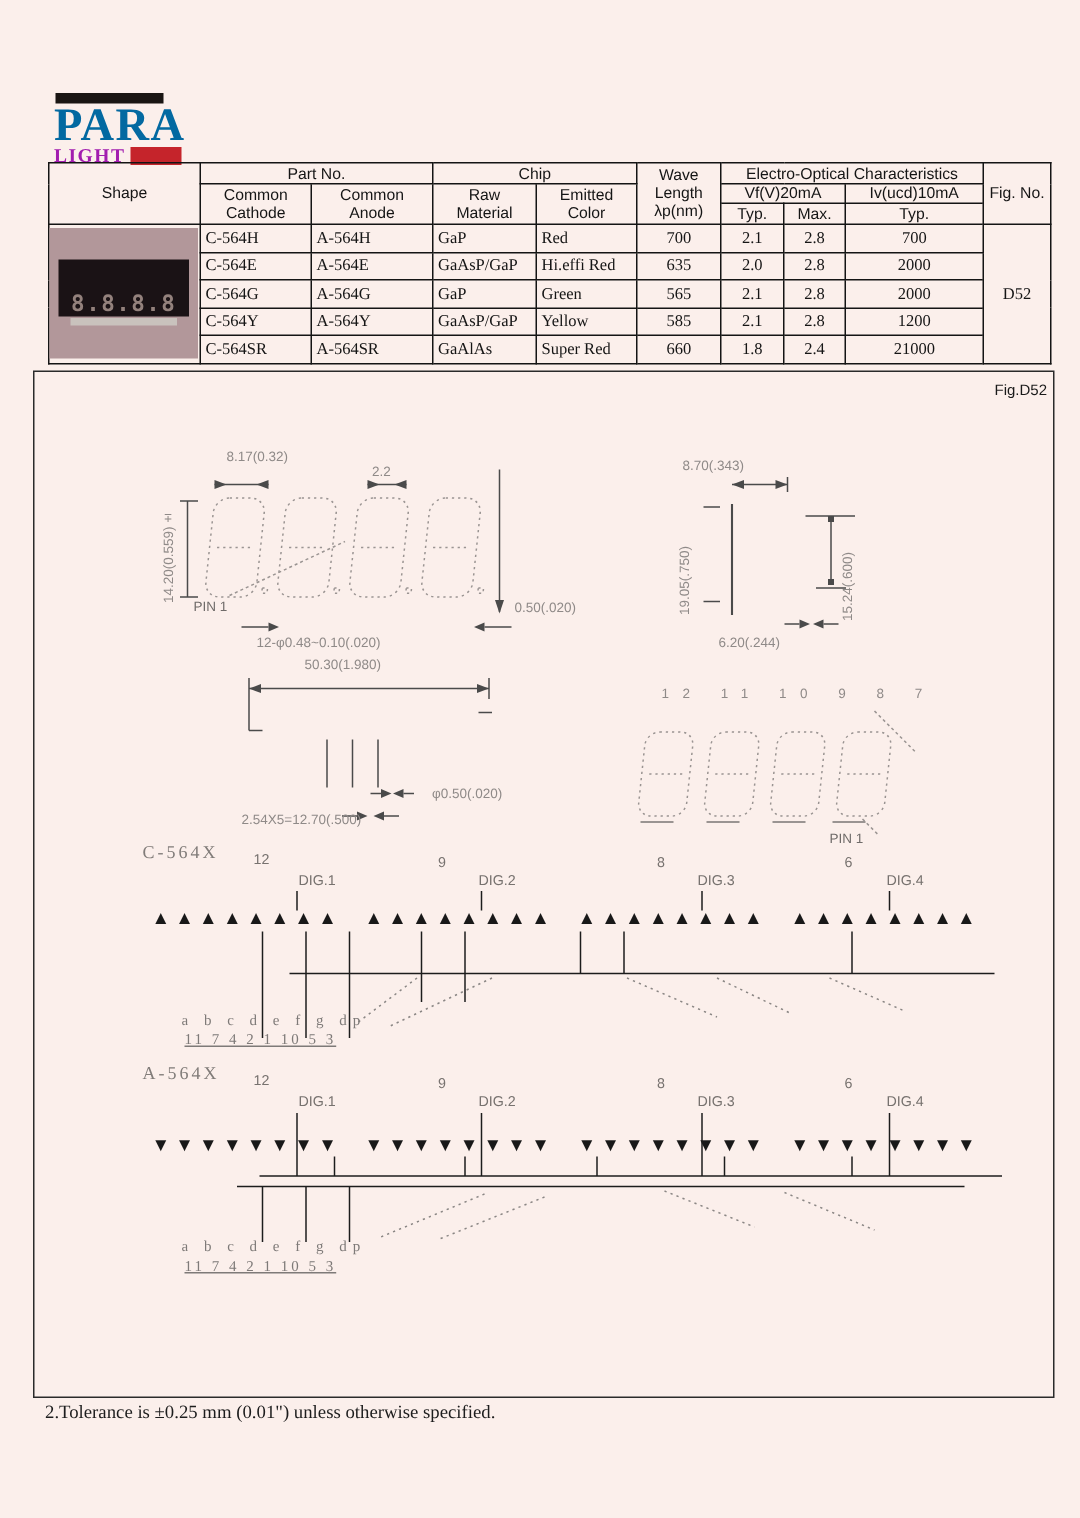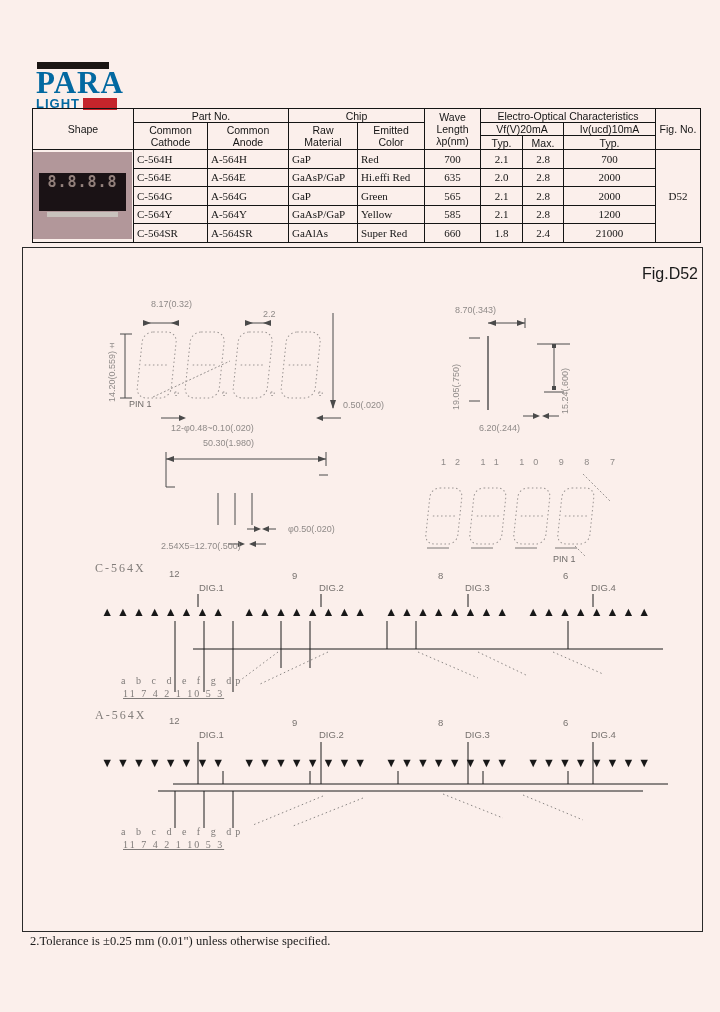--- a/index.html
+++ b/index.html
@@ -5,46 +5,46 @@
   html,body{margin:0;padding:0;background:#fbefeb;}
   .page{position:relative;width:720px;height:1012px;background:#fbefeb;
         font-family:"Liberation Sans",sans-serif;color:#151515;overflow:hidden;}
 
   
   .logo{position:absolute;left:36px;top:62px;}
   .logo-topbar{width:72px;height:7px;background:#1a1513;margin-left:1px;}
   .logo-para{font-family:"Liberation Serif",serif;font-weight:bold;font-size:31px;
              line-height:28px;color:#0369a1;letter-spacing:1px;}
   .logo-bottom{display:flex;align-items:center;height:13px;}
-  .logo-light{font-family:Liberation Sans, sans-serif;font-size:13px;font-weight:bold;
-              color:#0369a1;letter-spacing:1px;line-height:13px;}
+  .logo-light{font-family:Liberation Serif, serif;font-size:13px;font-weight:bold;
+              color:#a21caf;letter-spacing:1px;line-height:13px;}
   .logo-redbar{width:34px;height:12px;background:#c5242b;margin-left:3px;}
 
   
   .title-row{position:absolute;left:120px;top:90px;white-space:nowrap;}
   .part-no{font-weight:bold;font-size:16px;}
   .doc-title{font-size:14.5px;margin-left:16px;letter-spacing:.5px;}
 
   
   table.spec{position:absolute;left:32px;top:108px;border-collapse:collapse;table-layout:fixed;}
   table.spec td{border:1px solid #141414;padding:0;text-align:center;vertical-align:middle;}
   .hdr{font-size:10.5px;line-height:12px;}
   .bodyrow td{font-family:"Liberation Serif",serif;font-size:11px;height:17.5px;}
   .al{text-align:left !important;padding-left:3px !important;}
   .shape-cell{padding:0 !important;}
   .photo{width:99px;height:87px;background:#b2979a;position:relative;}
   .disp{position:absolute;left:6px;top:21px;width:87px;height:38px;background:#1a1215;
-        display:flex;align-items:flex-start;justify-content:center;}
+        display:flex;align-items:flex-end;justify-content:center;}
   .disp-digits{color:#93817c;font-size:15px;font-weight:bold;
                font-family:"DejaVu Sans Mono",monospace;letter-spacing:1px;}
   .ledge{position:absolute;left:14px;top:60px;width:71px;height:5px;background:#c9c2bd;}
 
   
   .figbox{position:absolute;left:22px;top:247px;width:679px;height:683px;border:1px solid #2a2a2a;}
-  .figlabel{position:absolute;right:4px;top:17px;font-size:16px;color:#1a1a1a;padding-left:44px;}
+  .figlabel{position:absolute;right:4px;top:7px;font-size:10px;color:#1a1a1a;padding-left:44px;}
   .figsvg{position:absolute;left:0;top:0;}
 
   .ann{position:absolute;font-size:9px;color:#8f8a88;white-space:nowrap;}
   .annv{position:absolute;font-size:9px;color:#8f8a88;white-space:nowrap;
         writing-mode:vertical-rl;transform:rotate(180deg);}
   .pinlbl{position:absolute;font-size:9.5px;color:#77726f;white-space:nowrap;}
   .clabel{position:absolute;font-size:12px;color:#817c79;letter-spacing:2px;
           font-family:"Liberation Serif",serif;}
   .ledrow{position:absolute;left:78px;display:flex;gap:15px;color:#181818;
           font-size:12.5px;line-height:13px;letter-spacing:3.5px;white-space:nowrap;}
@@ -325,21 +325,21 @@
       </g>
       <g stroke="#8a8684" stroke-dasharray="1.5,2.8" fill="none">
         <line x1="300" y1="548" x2="230" y2="577"></line>
         <line x1="340" y1="550" x2="270" y2="578"></line>
         <line x1="420" y1="546" x2="480" y2="570"></line>
         <line x1="500" y1="547" x2="560" y2="572"></line>
       </g>
     </svg>
 
     <div class="ann" style="left:128px;top:51px">8.17(0.32)</div>
-    <div class="ann" style="left:240px;top:61px">2.2</div>
+    <div class="ann" style="left:225px;top:61px">2.2</div>
     <div class="annv" style="left:84px;top:80px;height:74px">14.20(0.559)±</div>
     <div class="ann" style="left:106px;top:151px;color:#6f6b69">PIN 1</div>
     <div class="ann" style="left:148px;top:175px">12-φ0.48~0.10(.020)</div>
     <div class="ann" style="left:320px;top:152px">0.50(.020)</div>
 
     <div class="ann" style="left:432px;top:57px">8.70(.343)</div>
     <div class="annv" style="left:428px;top:84px;height:78px">19.05(.750)</div>
     <div class="annv" style="left:537px;top:88px;height:78px">15.24(.600)</div>
     <div class="ann" style="left:456px;top:175px">6.20(.244)</div>
 

